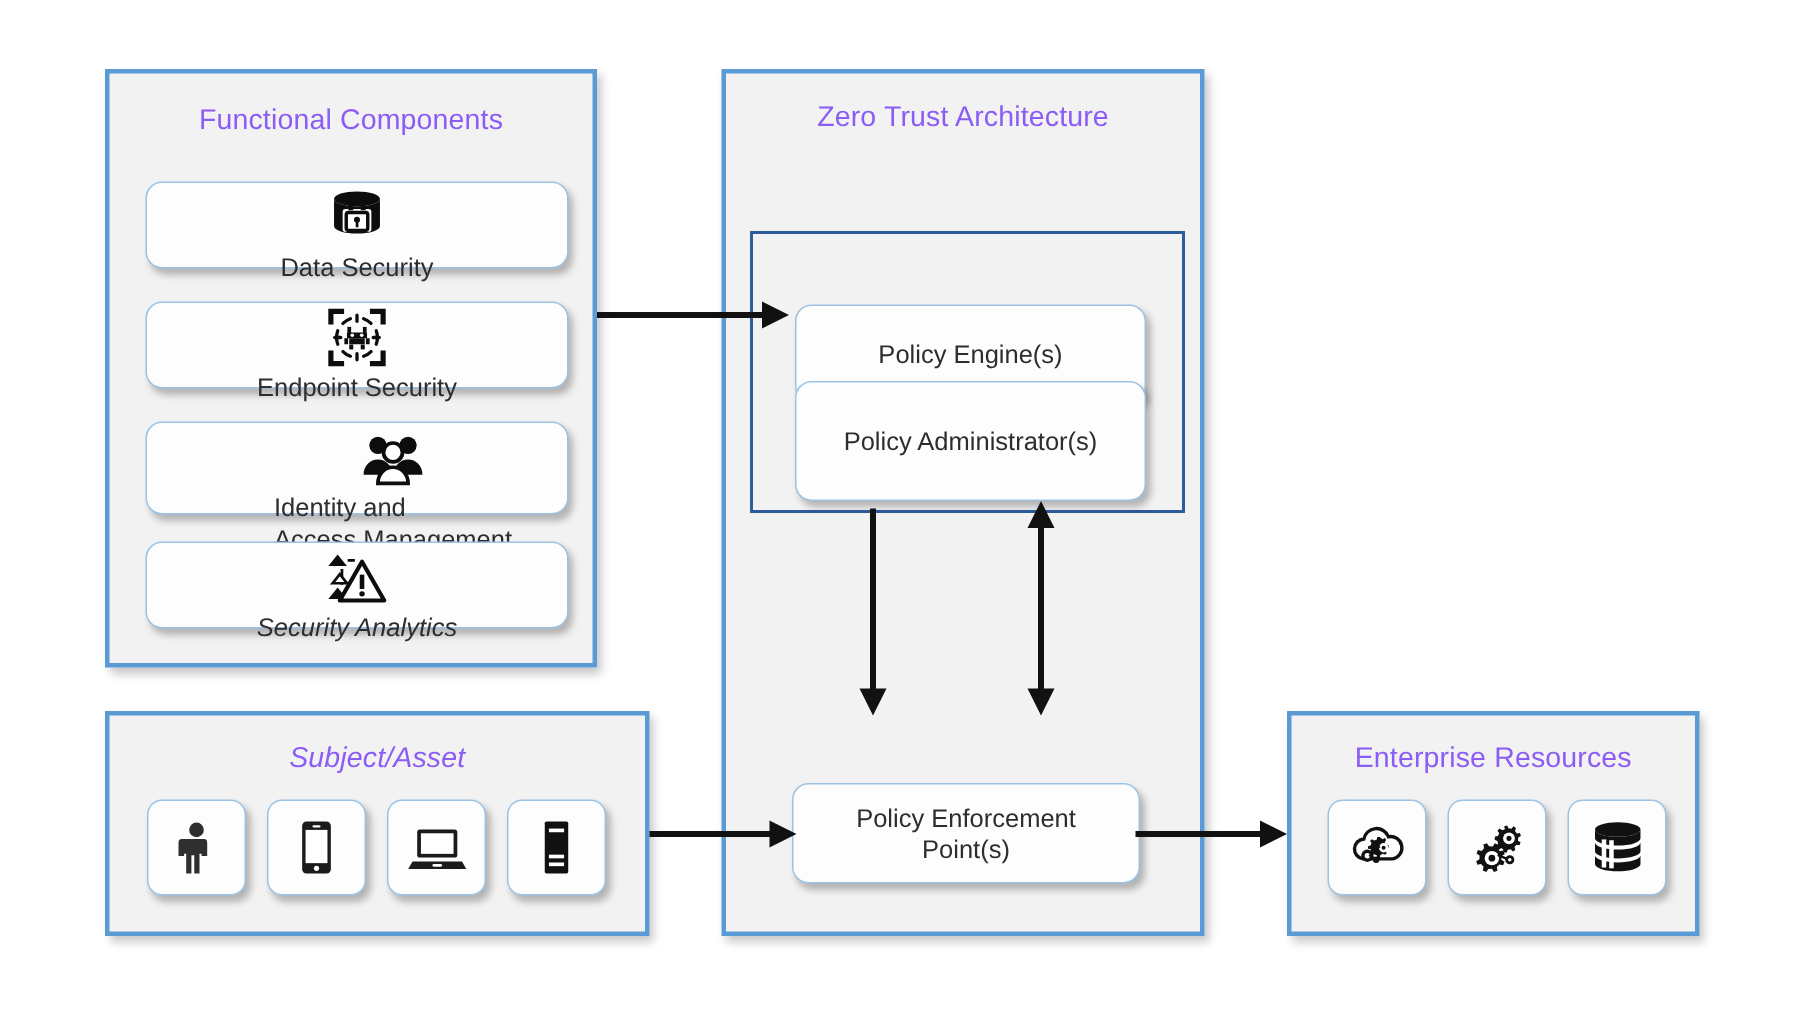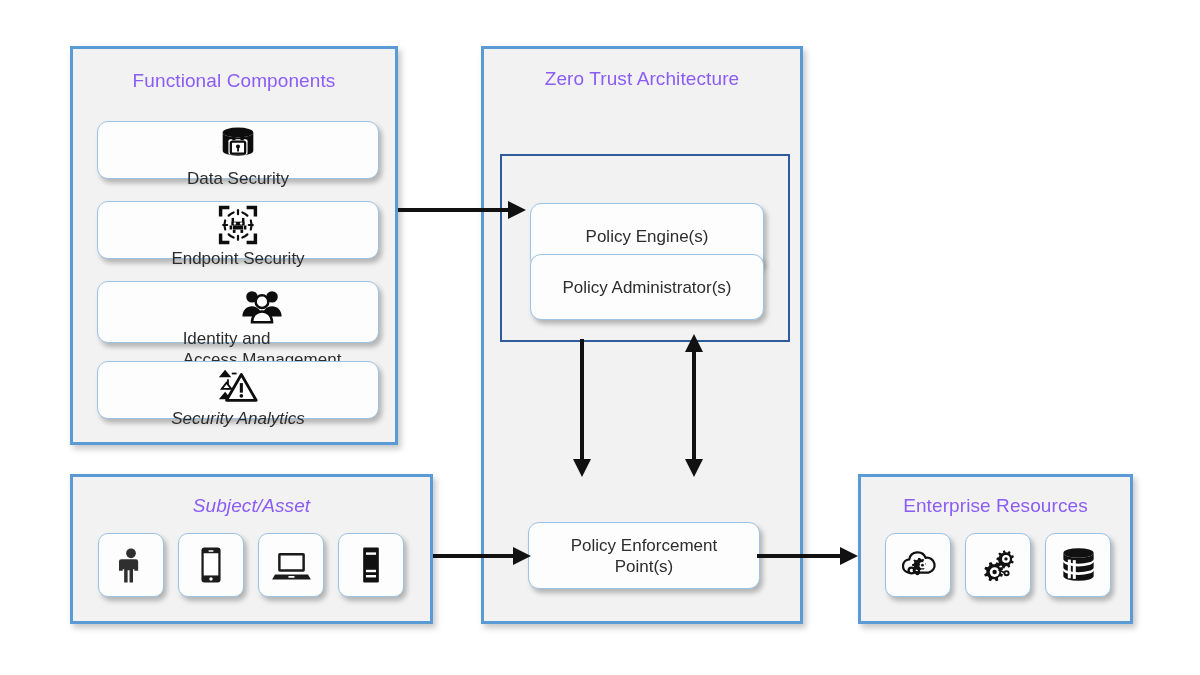--- a/index.html
+++ b/index.html
@@ -141,21 +141,21 @@
 
   <div class="panel" style="left:481px;top:46px;width:322px;height:578px;">
     <div class="panel-title two-line" style="top:17px;">
       <span>Zero Trust Architecture</span><br>
     </div>
 
     <div class="inner-box" style="left:16px;top:105px;width:290px;height:188px;">
       <div class="card card-center" style="left:28px;top:20px;width:234px;height:66px;margin-top:27px;">
         <span class="card-label">Policy Engine(s)</span>
       </div>
-      <div class="card card-center" style="left:28px;top:98px;width:234px;height:66px;">
+      <div class="card card-center" style="left:28px;top:98px;width:234px;height:80px;">
         <span class="card-label">Policy Administrator(s)</span>
       </div>
     </div>
 
     <div class="card card-center" style="left:44px;top:473px;width:232px;height:67px;">
       <span class="card-label">
         <span>Policy Enforcement</span><br>
         <span>Point(s)</span>
       </span>
     </div>

